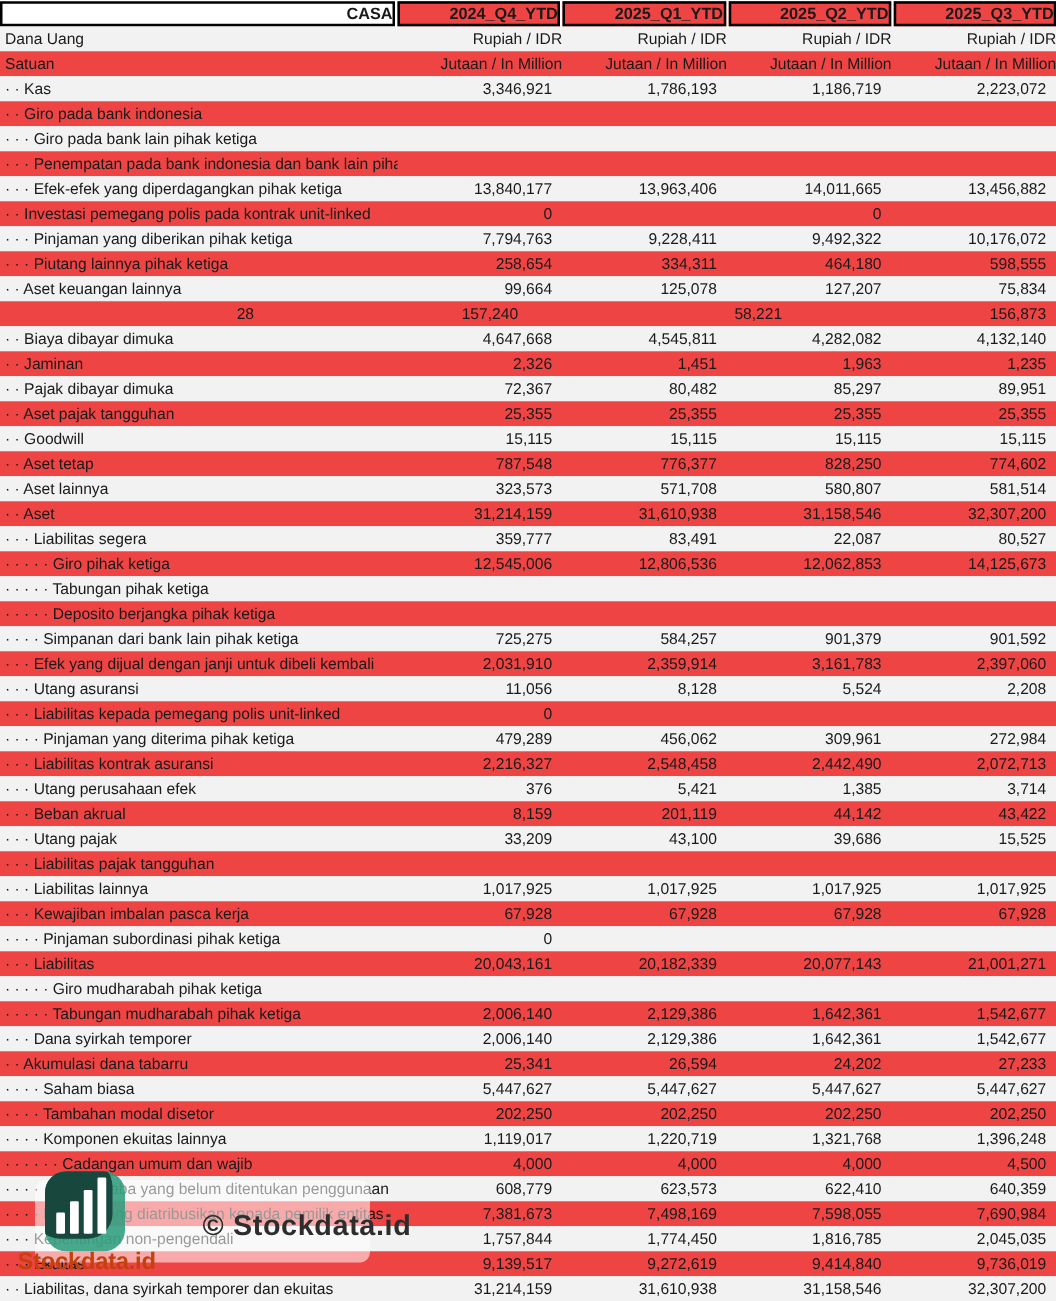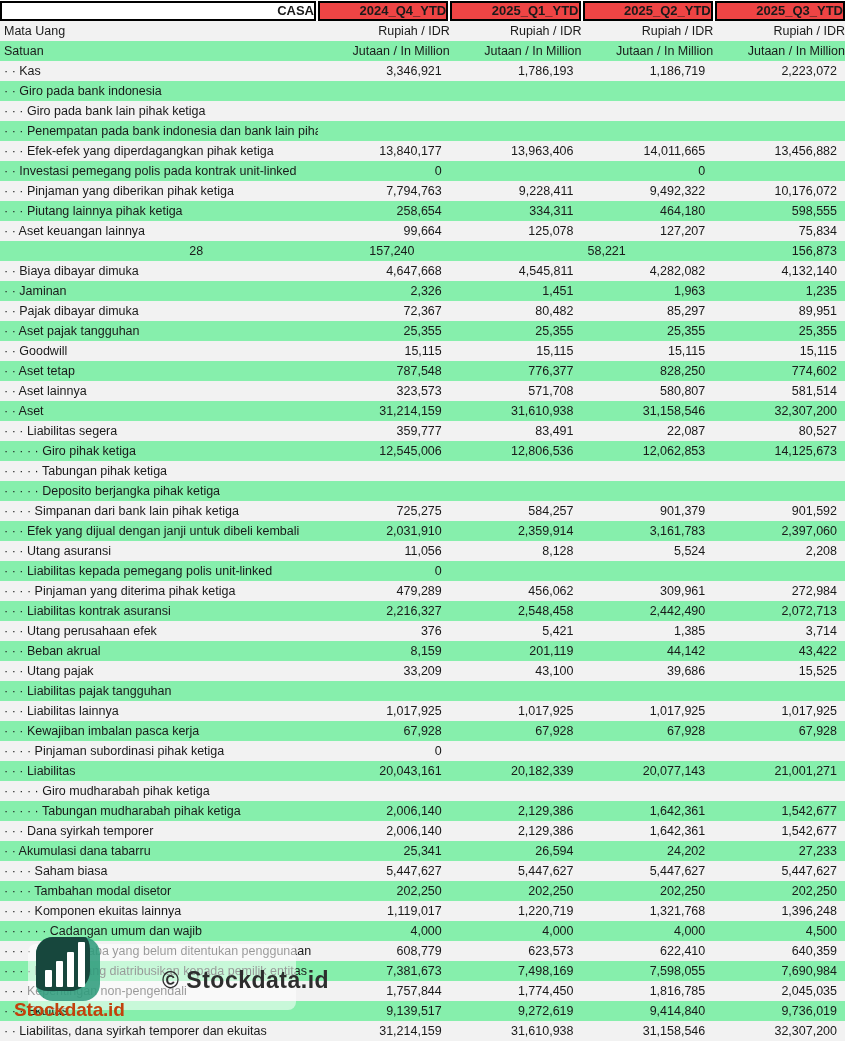--- a/index.html
+++ b/index.html
@@ -18,21 +18,21 @@
   }
   .hdr-col{
     flex:1;box-sizing:border-box;border:2px solid #000;background:#ef4444;
     font-weight:bold;font-size:13px;text-align:right;line-height:16px;
     margin-left:2px;
   }
   
   .tbody{width:845px;}
   .row{display:flex;height:20px;line-height:20px;font-size:12.5px;}
   .row.light{background:#f2f2f2;}
-  .row.gray{background:#86efac;}
+  .row.gray{background:#ef4444;}
   .lbl{
     width:318px;flex:none;box-sizing:border-box;padding-left:4px;
     white-space:nowrap;overflow:hidden;
   }
   .val{
     flex:1;box-sizing:border-box;text-align:right;padding-right:8px;
     white-space:nowrap;overflow:hidden;
   }
   .row.meta .val{text-align:right;padding-left:6px;padding-right:0;}
   
@@ -74,21 +74,21 @@
   <div class="hdr-casa">CASA</div>
 
 <div class="hdr-col">2024_Q4_YTD</div>
     <div class="hdr-col">2025_Q1_YTD</div>
     <div class="hdr-col">2025_Q2_YTD</div>
     <div class="hdr-col">2025_Q3_YTD</div>
   </div>
 
 <div class="tbody">
     <div class="row light meta">
-      <div class="lbl">Mata Uang</div>
+      <div class="lbl">Dana Uang</div>
       <div class="val">Rupiah / IDR</div>
       <div class="val">Rupiah / IDR</div>
       <div class="val">Rupiah / IDR</div>
       <div class="val">Rupiah / IDR</div>
     </div>
     <div class="row gray meta">
       <div class="lbl">Satuan</div>
       <div class="val">Jutaan / In Million</div>
       <div class="val">Jutaan / In Million</div>
       <div class="val">Jutaan / In Million</div>

